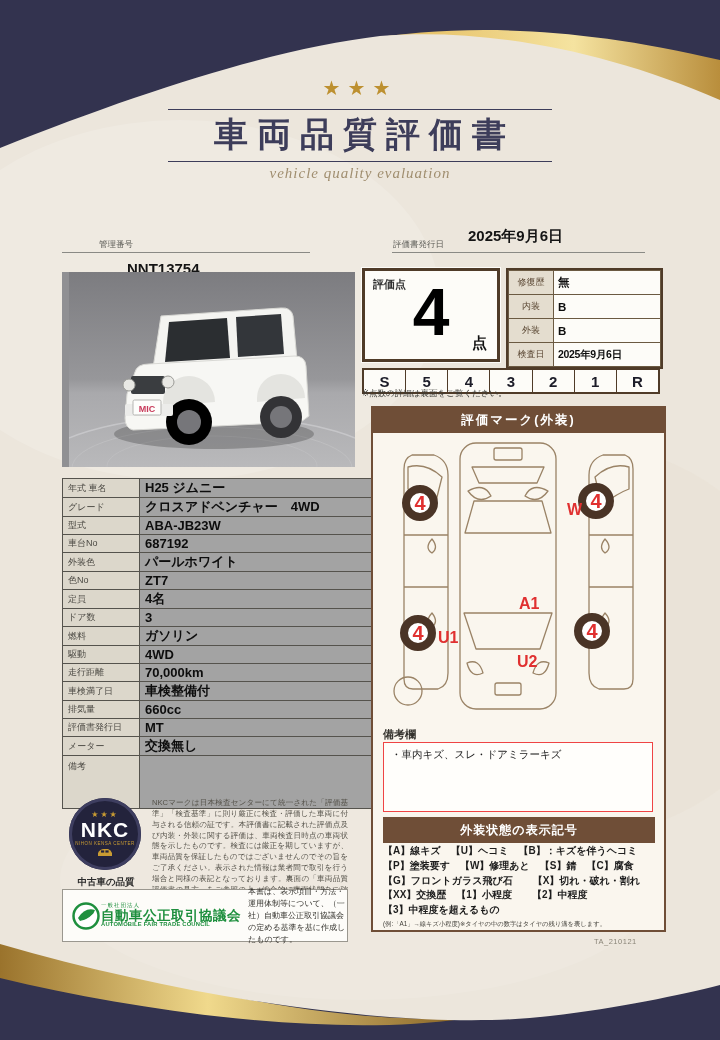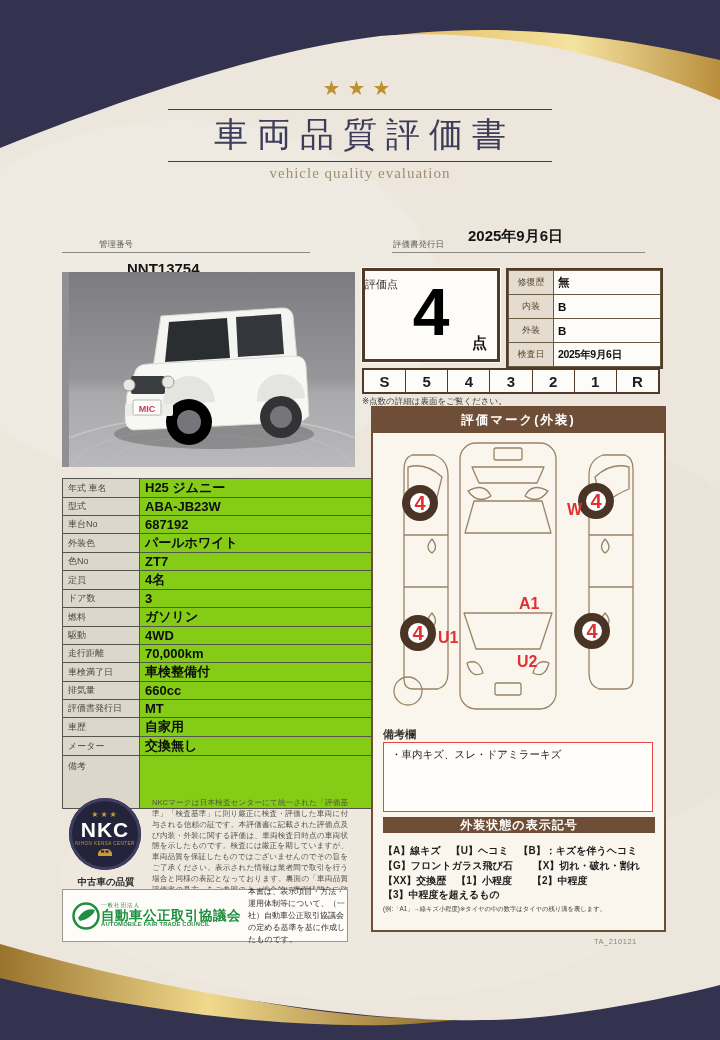--- a/index.html
+++ b/index.html
@@ -10,40 +10,40 @@
     -webkit-font-smoothing:antialiased;
   }
   .abs{position:absolute;}
   .ctr{left:0;width:720px;text-align:center;}
 
   
   .stars{font-size:20px;color:#bd9030;letter-spacing:7px;font-weight:700;}
   .rule{border-top:1px solid #3d3d5a;height:0;}
   .doc-title{
     font-family:"Liberation Serif","DejaVu Serif",serif;
-    font-size:34px;font-weight:400;color:#3d3d5a;letter-spacing:9px;text-indent:9px;
+    font-size:34px;font-weight:700;color:#3d3d5a;letter-spacing:9px;text-indent:9px;
   }
   .doc-sub{
     font-family:"Liberation Serif","DejaVu Serif",serif;
-    font-size:15px;color:#a08e6f;letter-spacing:1px;
+    font-style:italic;font-size:15px;color:#a08e6f;letter-spacing:1px;
   }
 
   
   .meta-label{font-size:8.5px;color:#5a5a55;}
   .meta-value{font-size:15px;font-weight:700;color:#141414;}
   .meta-line{border-bottom:1.5px solid #8a8a85;height:0;}
 
   
   .photo{width:286px;height:195px;overflow:hidden;background:#909093;padding-left:7px;}
 
   
   table.spec{border-collapse:collapse;width:328px;table-layout:fixed;border-radius:23px;}
   table.spec td{border:1px solid #55534d;padding:0 5px;overflow:hidden;white-space:nowrap;}
   table.spec td.l{width:66px;background:#dcd7cb;font-size:9px;color:#4c4a44;height:17px;}
-  table.spec td.v{background:#84cc16;font-size:13px;font-weight:700;color:#0d0d0d;}
+  table.spec td.v{background:#a3a3a3;font-size:13px;font-weight:700;color:#0d0d0d;}
   table.spec tr.tall td{height:48px;vertical-align:top;padding-top:4px;}
 
   
   .nkc-badge{width:72px;height:72px;border-radius:50%;background:#23233c;
     box-shadow:inset 0 0 0 3px #3e3e60;display:flex;flex-direction:column;align-items:center;justify-content:center;}
   .nkc-badge .s{font-size:8px;color:#c99c33;letter-spacing:2px;line-height:1;}
   .nkc-badge .n{font-size:21px;font-weight:900;color:#fff;line-height:1.05;letter-spacing:1px;}
   .nkc-badge .sub{font-size:4.5px;color:#c99c33;letter-spacing:.5px;line-height:1.4;}
   .nkc-cap{font-size:9.5px;font-weight:700;color:#2b2b2b;line-height:1.35;text-align:center;}
   .nkc-desc{font-size:7.6px;line-height:1.43;color:#55524a;text-align:justify;}
@@ -52,21 +52,21 @@
   
   .aftc{width:284px;height:51px;background:#fdfcf9;border:1px solid #9a978f;display:flex;align-items:center;}
   .aftc-org{line-height:1;}
   .aftc-org .p{font-size:5.5px;color:#1e8f3e;letter-spacing:1px;}
   .aftc-org .o{font-size:13.5px;font-weight:900;color:#1e8f3e;letter-spacing:.5px;}
   .aftc-org .e{font-size:5.8px;color:#1e8f3e;font-weight:700;letter-spacing:.2px;}
   .aftc-desc{font-size:8px;color:#35332e;line-height:1.5;width:128px;margin-left:7px;}
 
   
   .scorebox{width:132px;height:88px;background:#fdfcf8;border:3px solid #4f3b28;box-shadow:inset 0 0 0 1px #fdfcf8, 0 0 0 1px #fdfcf8;}
-  .scorebox .lab{position:absolute;left:0;top:6px;font-size:11px;font-weight:400;color:#333;}
+  .scorebox .lab{position:absolute;left:8px;top:6px;font-size:11px;font-weight:700;color:#333;}
   .scorebox .num{position:absolute;left:0;top:2px;width:100%;text-align:center;font-size:66px;font-weight:900;color:#000;line-height:1.2;}
   .scorebox .unit{position:absolute;right:10px;bottom:6px;font-size:15px;font-weight:900;color:#111;}
 
   table.cond{border-collapse:collapse;width:153px;table-layout:fixed;}
   table.cond td{border:1.5px solid #6b5a42;overflow:hidden;white-space:nowrap;}
   table.cond td.l{width:42px;background:#e4ddcf;font-size:9px;color:#5a4733;text-align:center;height:21px;}
   table.cond td.v{background:#fdfcf8;font-size:11.5px;font-weight:700;color:#0d0d0d;padding:0 4px;}
   table.cond td.v.date{font-size:10.5px;letter-spacing:-.3px;}
   .cond-wrap{border:2px solid #4f3b28;}
 
@@ -76,21 +76,21 @@
   .scale .c:last-child{border-right:none;}
   .score-note{font-size:8.5px;color:#3a3a35;}
 
   
   .panel{width:291px;height:522px;background:#faf6ee;border:2.5px solid #6f4e37;}
   .panel-h{height:25px;background:#6f4e37;color:#fff;font-size:12.5px;font-weight:700;
     letter-spacing:2px;display:flex;align-items:center;justify-content:center;}
   .remarks-label{font-size:11px;font-weight:700;color:#35332e;}
   .remarks-box{width:270px;height:70px;border:1px solid #ef4444;background:#fffefb;
     font-size:10.5px;color:#1c1c1c;padding:5px 7px;box-sizing:border-box;}
-  .legend-h{width:272px;height:16px;background:#6f4e37;color:#fff;font-size:12px;font-weight:700;
+  .legend-h{width:272px;height:26px;background:#6f4e37;color:#fff;font-size:12px;font-weight:700;
     letter-spacing:1px;display:flex;align-items:center;justify-content:center;}
   .legend{font-size:10px;font-weight:700;color:#1d1d1d;line-height:1.48;white-space:nowrap;}
   .legend-note{font-size:6.3px;color:#3c3a34;margin-top:2px;font-weight:400;}
   .ta-code{font-size:7.5px;color:#8a8578;letter-spacing:.5px;}
 </style>
 </head>
 <body>
 
 <svg class="abs" style="left:0;top:0;" width="720" height="1040" viewBox="0 0 720 1040">
   <defs>
@@ -170,20 +170,24 @@
   </svg>
 </div>
 
 <table class="spec abs" style="left:62px;top:478px;">
   <tbody>
     <tr>
         <td class="l">年式 車名</td>
         <td class="v">H25 ジムニー</td>
       </tr>
     <tr>
+        <td class="l">グレード</td>
+        <td class="v">クロスアドベンチャー　4WD</td>
+      </tr>
+    <tr>
         <td class="l">型式</td>
         <td class="v">ABA-JB23W</td>
       </tr>
     <tr>
         <td class="l">車台No</td>
         <td class="v">687192</td>
       </tr>
     <tr>
         <td class="l">外装色</td>
         <td class="v">パールホワイト</td>
@@ -216,24 +220,20 @@
         <td class="l">車検満了日</td>
         <td class="v">車検整備付</td>
       </tr>
     <tr>
         <td class="l">排気量</td>
         <td class="v">660cc</td>
       </tr>
     <tr>
         <td class="l">評価書発行日</td>
         <td class="v">MT</td>
-      </tr>
-    <tr>
-        <td class="l">車歴</td>
-        <td class="v">自家用</td>
       </tr>
     <tr>
         <td class="l">メーター</td>
         <td class="v">交換無し</td>
       </tr>
     <tr class="tall">
         <td class="l">備考</td>
         <td class="v"></td>
       </tr>
   </tbody>
@@ -301,21 +301,21 @@
 
 <div class="abs scale" style="left:362px;top:368px;">
   <div class="c">S</div>
   <div class="c">5</div>
   <div class="c">4</div>
   <div class="c">3</div>
   <div class="c">2</div>
   <div class="c">1</div>
   <div class="c">R</div>
 </div>
-<div class="abs score-note" style="left:362px;top:396px;">※点数の詳細は裏面をご覧ください。</div>
+<div class="abs score-note" style="left:362px;top:388px;">※点数の詳細は裏面をご覧ください。</div>
 
 <div class="abs panel" style="left:371px;top:406px;">
   <div class="panel-h">評価マーク(外装)</div>
 
   <svg class="abs" style="left:1px;top:27px;" width="289" height="288" viewBox="0 0 289 288">
     <g fill="none" stroke="#9a8366" stroke-width="1.3" stroke-linejoin="round">
 
       <rect x="86" y="8" width="96" height="266" rx="16"></rect>
       <rect x="120" y="13" width="28" height="12" rx="2"></rect>
       <path d="M98 32 L170 32 L163 48 L105 48 Z"></path>
@@ -362,20 +362,21 @@
       <text x="143" y="232">U2</text>
     </g>
   </svg>
 
   <div class="abs remarks-label" style="left:10px;top:319px;">備考欄</div>
   <div class="abs remarks-box" style="left:10px;top:334px;">・車内キズ、スレ・ドアミラーキズ</div>
 
   <div class="abs legend-h" style="left:10px;top:409px;">外装状態の表示記号</div>
   <div class="abs" style="left:10px;top:436px;width:276px;">
     <div class="legend">【A】線キズ　【U】ヘコミ　【B】：キズを伴うヘコミ</div>
+    <div class="legend">【P】塗装要す　【W】修理あと　【S】錆　【C】腐食</div>
     <div class="legend">【G】フロントガラス飛び石　　【X】切れ・破れ・割れ</div>
     <div class="legend">【XX】交換歴　【1】小程度　　【2】中程度</div>
     <div class="legend">【3】中程度を超えるもの</div>
     <div class="legend-note">(例:「A1」→線キズ小程度)※タイヤの中の数字はタイヤの残り溝を表します。</div>
   </div>
 </div>
 
 <div class="abs ta-code" style="left:594px;top:937px;">TA_210121</div>
 
 </body></html>

